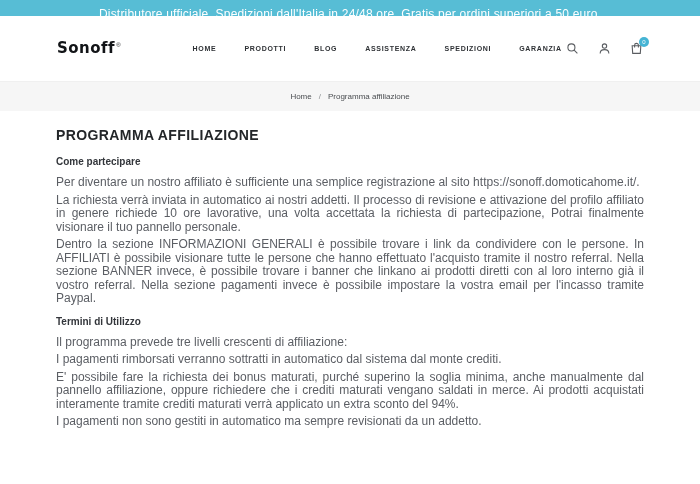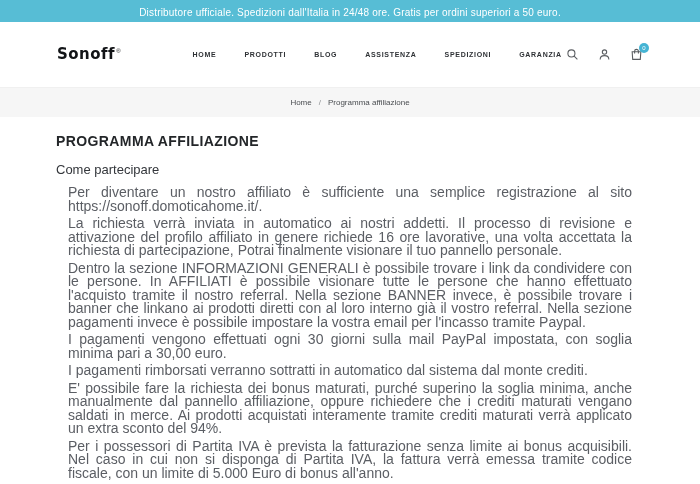--- a/index.html
+++ b/index.html
@@ -6,22 +6,22 @@
   html,body { margin:0; padding:0; }
   body {
     width:700px; height:484px;
     font-family:"Liberation Sans", sans-serif;
     background:#ffffff; color:#5b5e64;
     overflow:hidden;
   }
   
   .announce {
     background:#57bdd5; color:#ffffff;
-    font-size:10px; letter-spacing:.2px;
-    text-align:center; padding:7px 0; height:22px;
+    font-size:12px; letter-spacing:.2px;
+    text-align:center; padding:7px 0; height:16px;
   }
   
   .header {
     height:65px; background:#ffffff;
     display:flex; align-items:center;
     padding:15px 57px;
   }
   .logo { display:flex; align-items:flex-start; cursor:pointer; }
   .logo-text {
     font-size:15px; font-weight:800; color:#121417;
@@ -51,25 +51,25 @@
   }
   .breadcrumb .crumb-home { cursor:pointer; }
   .breadcrumb .sep { color:#8a8d90; }
   
   .main { width:588px; margin:0 auto; padding-top:16px; }
   h1 {
     font-size:14px; font-weight:700; color:#232629;
     letter-spacing:.4px; margin:0 0 13px;
   }
   h2 {
-    font-size:13px; font-weight:400; color:#33363b;
+    font-size:10px; font-weight:700; color:#33363b;
     margin:10px 0 9px;
   }
   p {
-    font-size:14px; line-height:13.5px; margin:0 12px 4px;
+    font-size:12px; line-height:13.5px; margin:0 0 4px;
     text-align:justify; color:#5b5e64;
   }
 </style>
 </head>
 <body>
 
 <div class="announce">
   <span>Distributore ufficiale. Spedizioni dall'Italia in 24/48 ore. Gratis per ordini superiori a 50 euro.</span>
 </div>
 
@@ -115,22 +115,22 @@
   <span class="crumb-home">Home</span>
   <span class="sep">/</span>
   <span class="crumb-current">Programma affiliazione</span>
 </div>
 
 <div class="main">
   <h1>PROGRAMMA AFFILIAZIONE</h1>
 
   <h2>Come partecipare</h2>
   <p>Per diventare un nostro affiliato è sufficiente una semplice registrazione al sito https://sonoff.domoticahome.it/.</p>
-  <p>La richiesta verrà inviata in automatico ai nostri addetti. Il processo di revisione e attivazione del profilo affiliato in genere richiede 16 ore lavorative, una volta accettata la richiesta di partecipazione, Potrai finalmente visionare il tuo pannello personale.</p>
+  <p>La richiesta verrà inviata in automatico ai nostri addetti. Il processo di revisione e attivazione del profilo affiliato in genere richiede 10 ore lavorative, una volta accettata la richiesta di partecipazione, Potrai finalmente visionare il tuo pannello personale.</p>
   <p>Dentro la sezione INFORMAZIONI GENERALI è possibile trovare i link da condividere con le persone. In AFFILIATI è possibile visionare tutte le persone che hanno effettuato l'acquisto tramite il nostro referral. Nella sezione BANNER invece, è possibile trovare i banner che linkano ai prodotti diretti con al loro interno già il vostro referral. Nella sezione pagamenti invece è possibile impostare la vostra email per l'incasso tramite Paypal.</p>
 
-  <p>I pagamenti vengono effettuati ogni 30 giorni sulla mail PayPal impostata, con soglia minima pari a 30,00 euro.</p>
+  <h2>Termini di Utilizzo</h2>
+  <p>Il programma prevede tre livelli crescenti di affiliazione:</p>
   <p>I pagamenti rimborsati verranno sottratti in automatico dal sistema dal monte crediti.</p>
   <p>E' possibile fare la richiesta dei bonus maturati, purché superino la soglia minima, anche manualmente dal pannello affiliazione, oppure richiedere che i crediti maturati vengano saldati in merce. Ai prodotti acquistati interamente tramite crediti maturati verrà applicato un extra sconto del 94%.</p>
-  <p>Per i possessori di Partita IVA è prevista la fatturazione senza limite ai bonus acquisibili. Nel caso in cui non si disponga di Partita IVA, la fattura verrà emessa tramite codice fiscale, con un limite di 5.000 Euro di bonus all'anno.</p>
   <p>I pagamenti non sono gestiti in automatico ma sempre revisionati da un addetto.</p>
 
 </div>
 
 </body></html>

